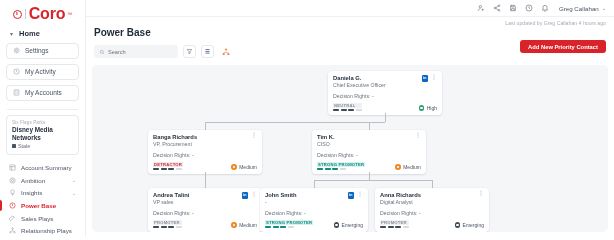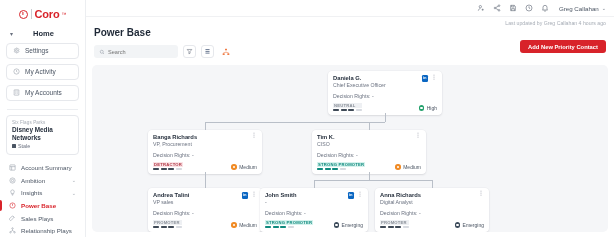--- a/index.html
+++ b/index.html
@@ -23,25 +23,25 @@
   .logo-row { display: flex; align-items: center; justify-content: center; height: 22px; gap: 2px; }
   .logo-mark {
     width: 9px; height: 9px; border-radius: 50%;
     border: 1.4px solid #d8232a; position: relative;
   }
   .logo-mark:after {
     content: ""; position: absolute; left: 50%; top: 1px;
     width: 1.2px; height: 3px; background: #d8232a; transform: translateX(-50%);
   }
   .logo-bar { width: 1px; height: 10px; background: #c9ccd1; margin: 0 1px; }
-  .logo-text { font-size: 11px; font-weight: 700; color: #d8232a; letter-spacing: -.2px; }
+  .logo-text { font-size: 16px; font-weight: 700; color: #d8232a; letter-spacing: -.2px; }
   .logo-tm { font-size: 5px; color: #d8232a; vertical-align: super; }
 
   .home-row {
-    display: flex; align-items: center; gap: 20px;
+    display: flex; align-items: center; gap: 6px;
     padding: 4px 4px 5px 4px;
   }
   .home-row .chev { color: #6b7280; font-size: 6px; }
   .home-label { font-size: 7.5px; font-weight: 700; color: #1f2937; }
 
   .nav-btn {
     display: flex; align-items: center; gap: 5px;
     height: 17px; margin: 0 0 5px 0;
     border: 1px solid #e6e8ec; border-radius: 4px;
     background: #fff; padding: 0 6px;

